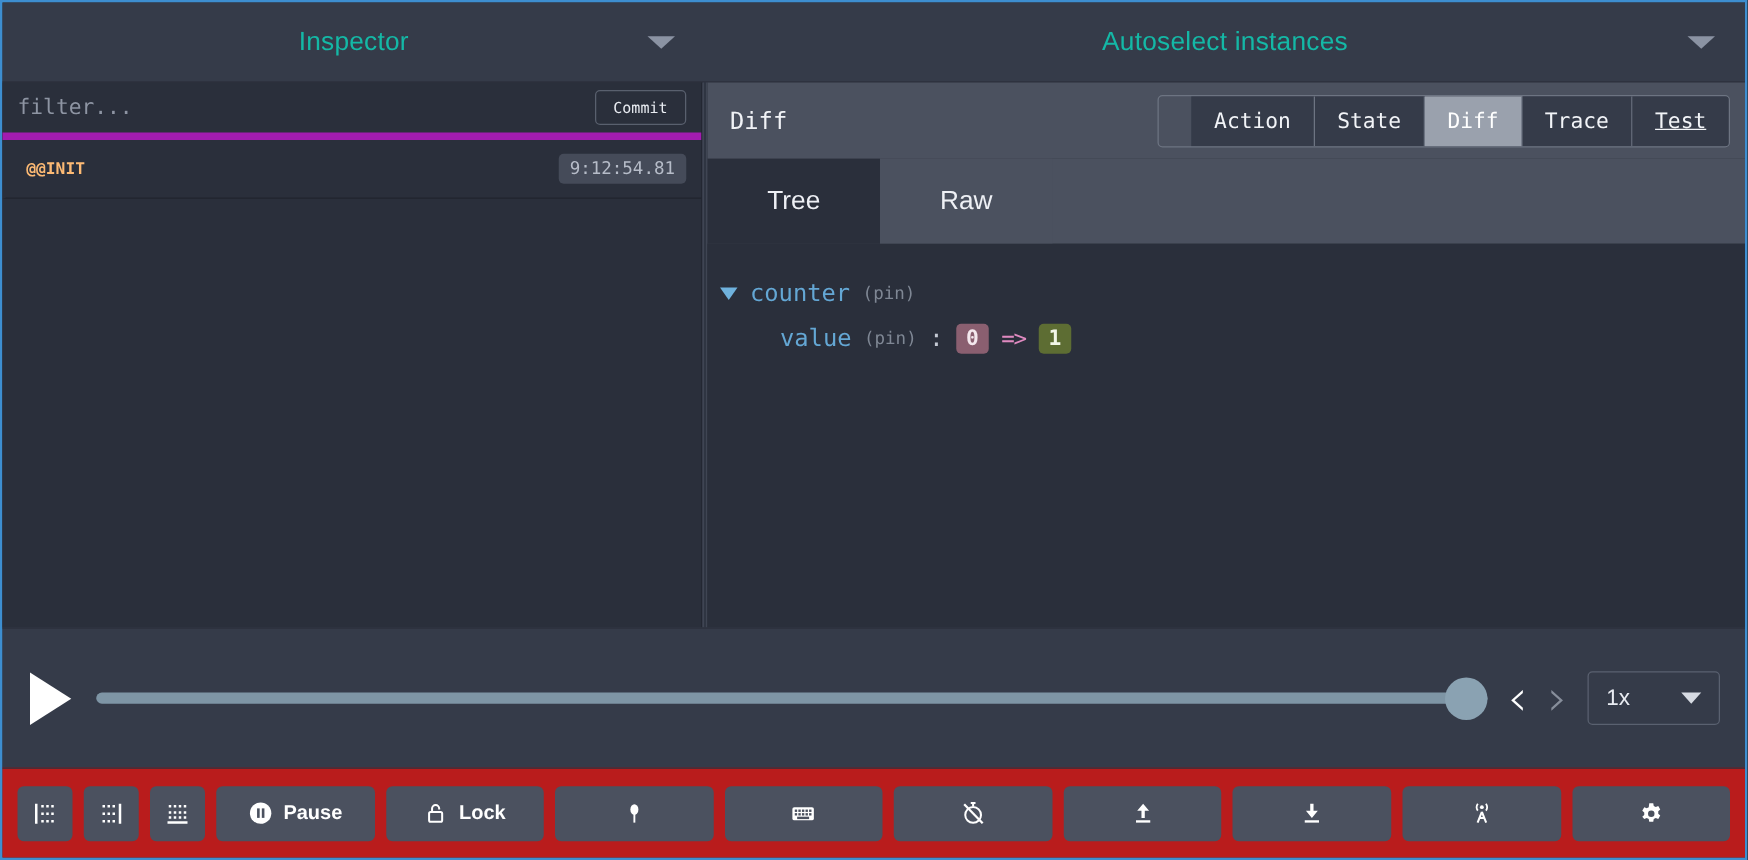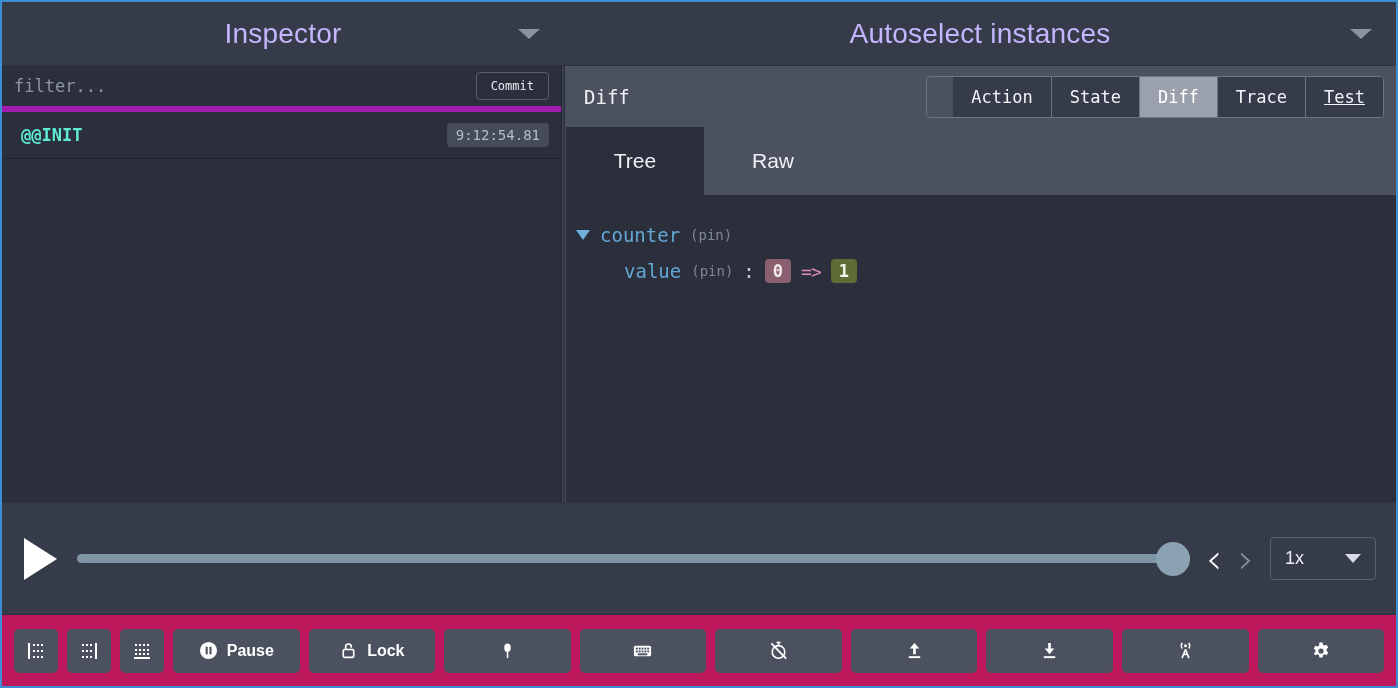--- a/index.html
+++ b/index.html
@@ -25,21 +25,21 @@
     border-bottom: 1px solid #2c313c;
   }
   .header-pane {
     flex: 1 1 50%;
     position: relative;
     display: flex; align-items: center; justify-content: center;
   }
   .header-pane.left { flex: 0 0 562px; }
   .header-pane.right { flex: 1 1 auto; }
   .header-title {
-    font-size: 28px; color: #c4b5fd; letter-spacing: 0.2px;
+    font-size: 21px; color: #14b8a6; letter-spacing: 0.2px;
   }
   .header-caret {
     position: absolute; right: 24px; top: 50%;
     transform: translateY(-50%);
     width: 0; height: 0;
     border-left: 11px solid transparent;
     border-right: 11px solid transparent;
     border-top: 10px solid #8b93a3;
   }
 
@@ -100,22 +100,22 @@
     border-bottom: 1px solid #20242e;
     border-left: 3px solid transparent;
     cursor: pointer;
   }
   .action-row.selected {
     background: #4b515f;
     border-left: 3px solid #3d8ed0;
   }
   .action-name {
     font-family: "DejaVu Sans Mono", monospace;
-    font-size: 17px;
-    color: #5eead4;
+    font-size: 13px;
+    color: #fdba74;
     font-weight: bold;
   }
   .action-time {
     font-family: "DejaVu Sans Mono", monospace;
     font-size: 14px;
     color: #b6bcc8;
     background: #454b59;
     border-radius: 4px;
     padding: 4px 9px;
   }
@@ -287,21 +287,21 @@
     border-right: 8px solid transparent;
     border-top: 9px solid #d6dae2;
   }
 
   
   .toolbar {
     flex: 0 0 72px;
     display: flex; align-items: center;
     gap: 9px;
     padding: 0 12px;
-    background: #be185d;
+    background: #b91c1c;
     border-top: 1px solid #2c313c;
   }
   .tb-btn {
     background: #4b515f;
     border: none; border-radius: 5px;
     height: 44px;
     display: flex; align-items: center; justify-content: center;
     gap: 9px;
     color: #ffffff;
     font-size: 16px; font-weight: bold;

